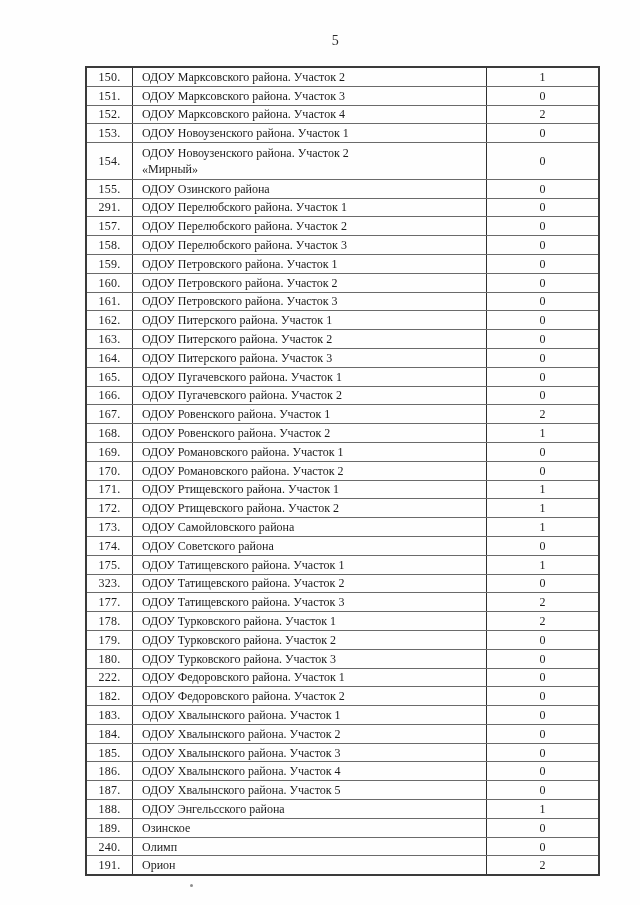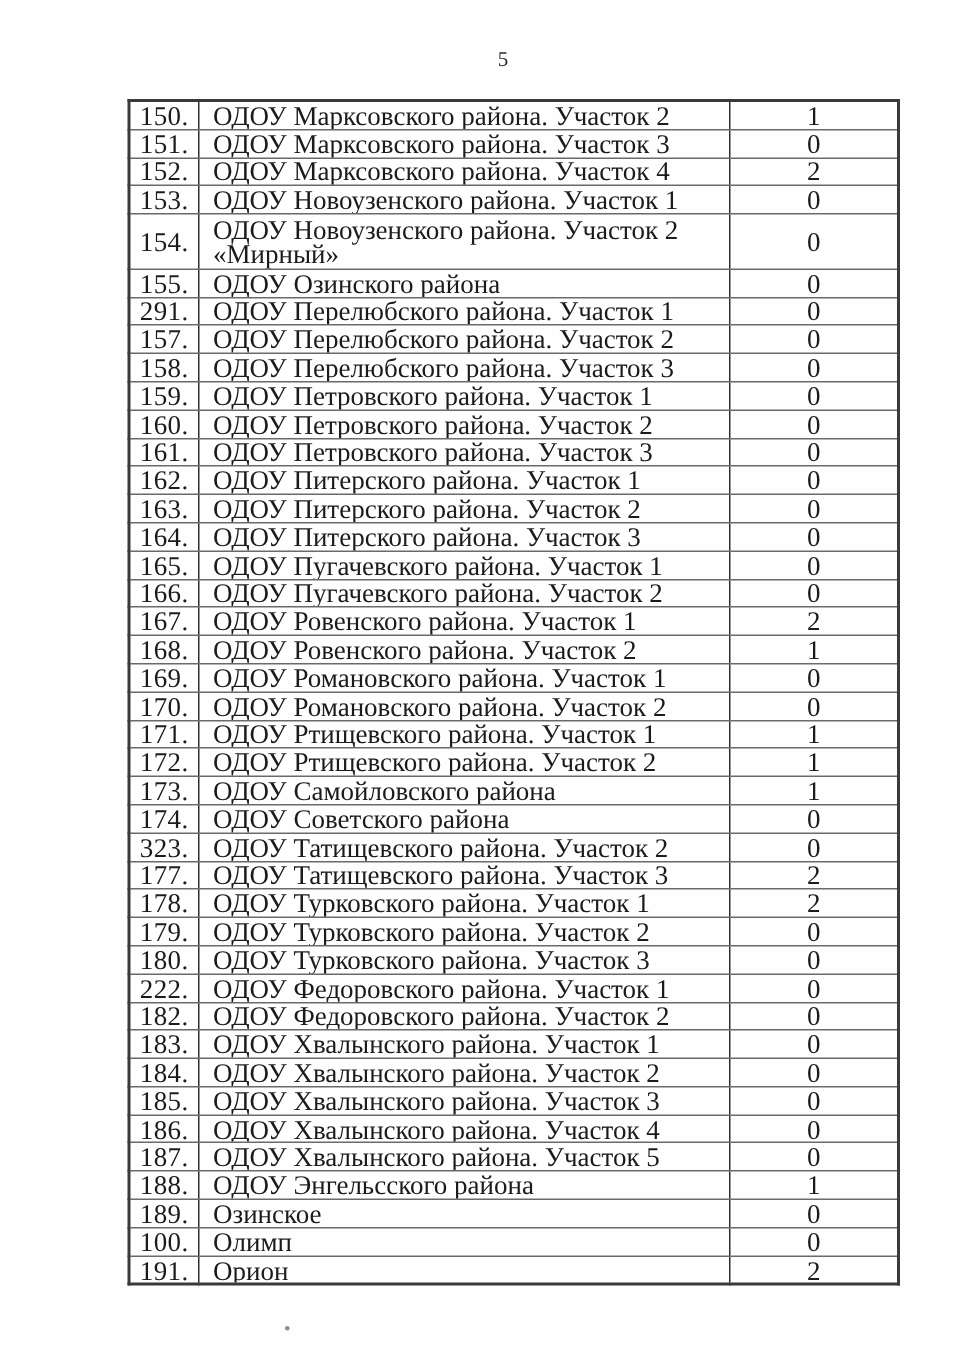--- a/index.html
+++ b/index.html
@@ -30,21 +30,21 @@
     color: #2a2a2a;
     letter-spacing: 0.5px;
   }
   table.doc-table {
     position: absolute;
     top: 66px;
     left: 85px;
     width: 501px;
     border-collapse: collapse;
     table-layout: fixed;
-    font-size: 18px;
+    font-size: 12px;
     line-height: 16px;
     color: #1b1b1b;
   }
   table.doc-table {
     border: 2px solid #3a3a3a;
   }
   .doc-table td {
     border-left: 1px solid #2f2f2f;
     border-right: 1px solid #2f2f2f;
     border-top: 1px solid #6a6a6a;
@@ -266,20 +266,27 @@
           <td class="cell-val">1</td>
         </tr>
         <tr>
           <td class="cell-num">174.</td>
           <td class="cell-name">
             <div>ОДОУ Советского района</div>
           </td>
           <td class="cell-val">0</td>
         </tr>
         <tr>
+          <td class="cell-num">175.</td>
+          <td class="cell-name">
+            <div>ОДОУ Татищевского района. Участок 1</div>
+          </td>
+          <td class="cell-val">1</td>
+        </tr>
+        <tr>
           <td class="cell-num">323.</td>
           <td class="cell-name">
             <div>ОДОУ Татищевского района. Участок 2</div>
           </td>
           <td class="cell-val">0</td>
         </tr>
         <tr>
           <td class="cell-num">177.</td>
           <td class="cell-name">
             <div>ОДОУ Татищевского района. Участок 3</div>
@@ -364,21 +371,21 @@
           <td class="cell-val">1</td>
         </tr>
         <tr>
           <td class="cell-num">189.</td>
           <td class="cell-name">
             <div>Озинское</div>
           </td>
           <td class="cell-val">0</td>
         </tr>
         <tr>
-          <td class="cell-num">100.</td>
+          <td class="cell-num">240.</td>
           <td class="cell-name">
             <div>Олимп</div>
           </td>
           <td class="cell-val">0</td>
         </tr>
         <tr>
           <td class="cell-num">191.</td>
           <td class="cell-name">
             <div>Орион</div>
           </td>

